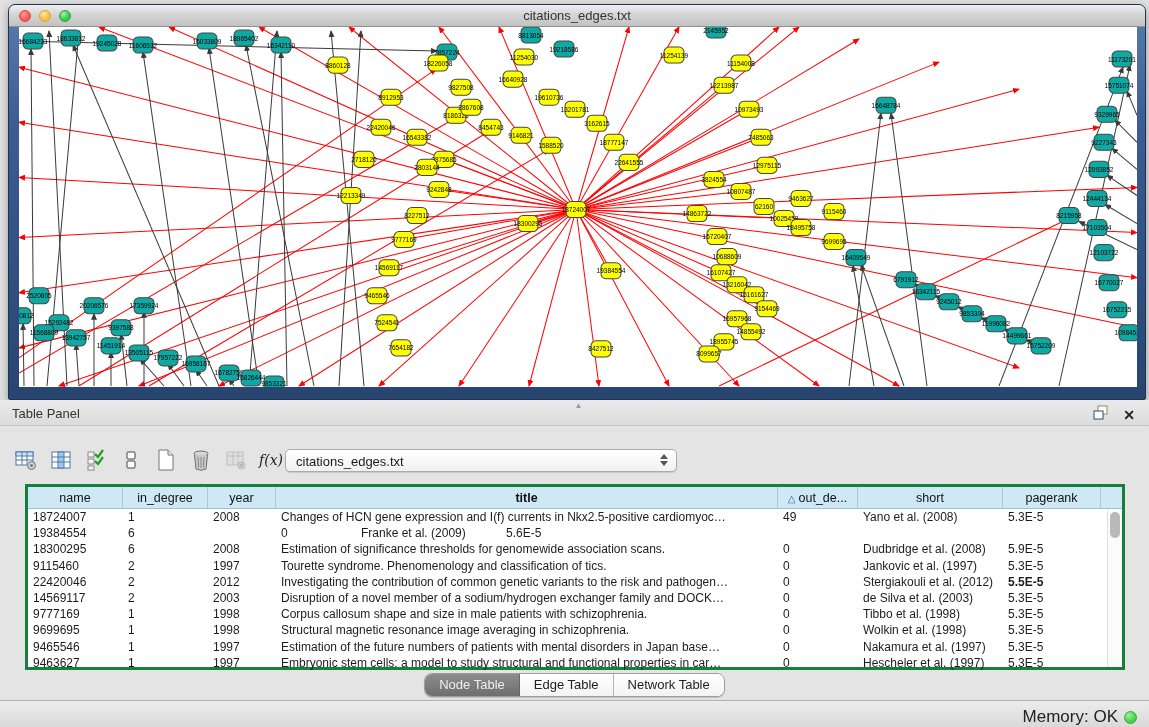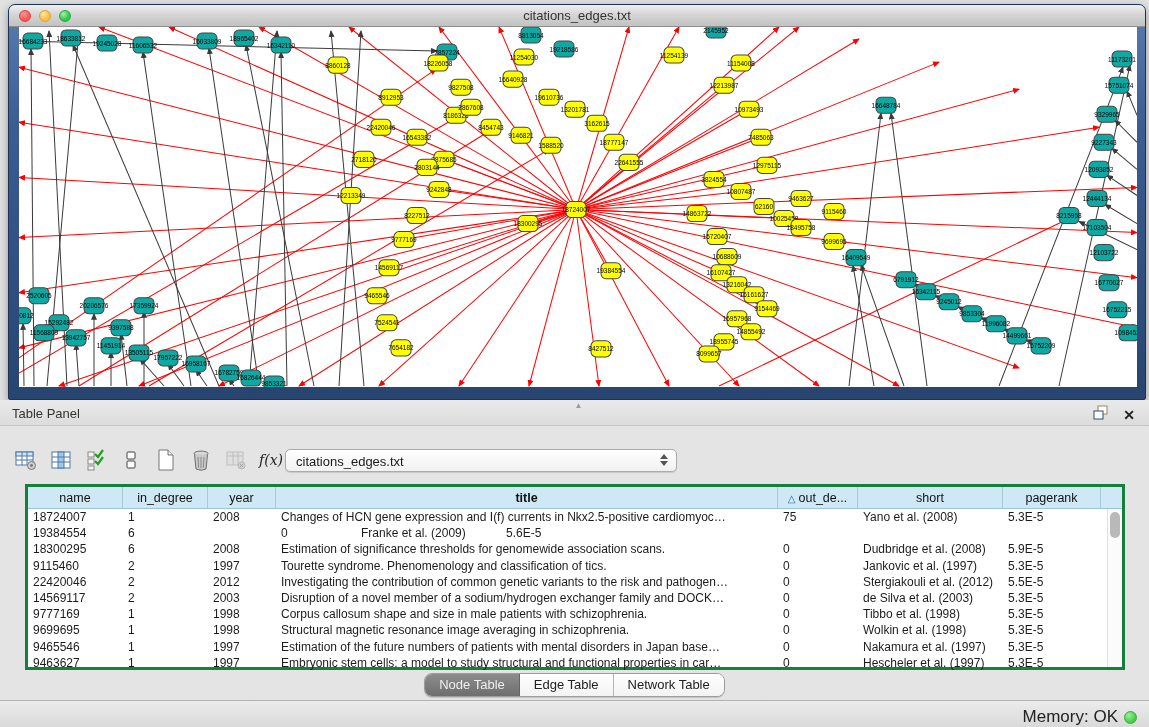--- a/index.html
+++ b/index.html
@@ -713,21 +713,21 @@
         <div class="th" style="width: 80px;"><span class="sort">△</span>out_de...</div>
         <div class="th" style="width: 145px;">short</div>
         <div class="th" style="width: 98px;">pagerank</div>
       </div>
     <div class="tbody" id="tbody">
         <div class="tr">
           <div class="td" style="width: 95px;">18724007</div>
           <div class="td" style="width: 85px;">1</div>
           <div class="td" style="width: 68px;">2008</div>
           <div class="td" style="width: 502px;">Changes of HCN gene expression and I(f) currents in Nkx2.5-positive cardiomyoc…</div>
-          <div class="td" style="width: 80px;">75</div>
+          <div class="td" style="width: 80px;">49</div>
           <div class="td" style="width: 145px;">Yano et al. (2008)</div>
           <div class="td" style="width: 98px;">5.3E-5</div>
         </div>
         <div class="tr">
           <div class="td" style="width: 95px;">19384554</div>
           <div class="td" style="width: 85px;">6</div>
           <div class="td" style="width: 68px; margin-top: 44px;">2009</div>
           <div class="td" style="width: 80px;">0</div>
           <div class="td" style="width: 145px;">Franke et al. (2009)</div>
           <div class="td" style="width: 98px;">5.6E-5</div>
@@ -750,21 +750,21 @@
           <div class="td" style="width: 145px;">Jankovic et al. (1997)</div>
           <div class="td" style="width: 98px;">5.3E-5</div>
         </div>
         <div class="tr">
           <div class="td" style="width: 95px;">22420046</div>
           <div class="td" style="width: 85px;">2</div>
           <div class="td" style="width: 68px;">2012</div>
           <div class="td" style="width: 502px;">Investigating the contribution of common genetic variants to the risk and pathogen…</div>
           <div class="td" style="width: 80px;">0</div>
           <div class="td" style="width: 145px;">Stergiakouli et al. (2012)</div>
-          <div class="td" style="width: 98px;">5.5E-5</div>
+          <div class="td" style="width: 98px; font-weight: bold;">5.5E-5</div>
         </div>
         <div class="tr">
           <div class="td" style="width: 95px;">14569117</div>
           <div class="td" style="width: 85px;">2</div>
           <div class="td" style="width: 68px;">2003</div>
           <div class="td" style="width: 502px;">Disruption of a novel member of a sodium/hydrogen exchanger family and DOCK…</div>
           <div class="td" style="width: 80px;">0</div>
           <div class="td" style="width: 145px;">de Silva et al. (2003)</div>
           <div class="td" style="width: 98px;">5.3E-5</div>
         </div>

